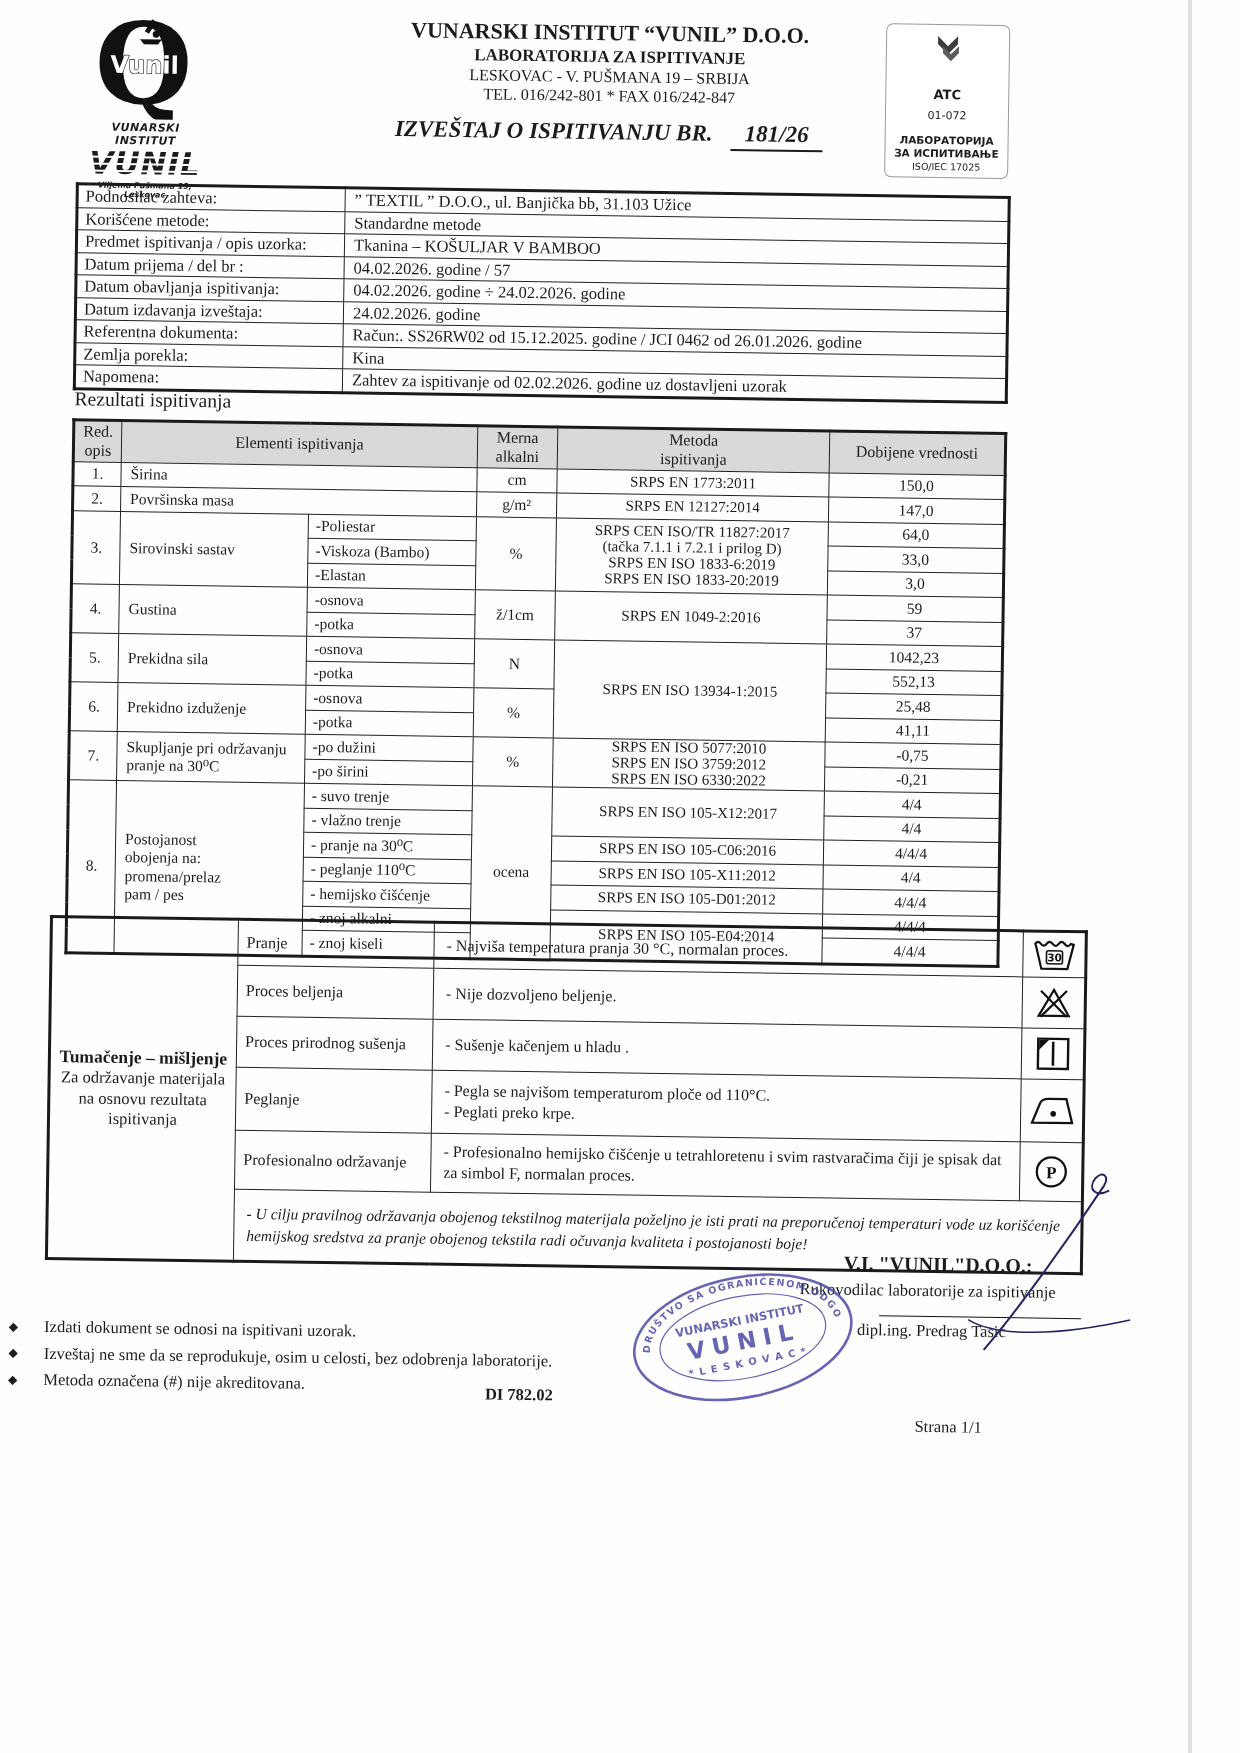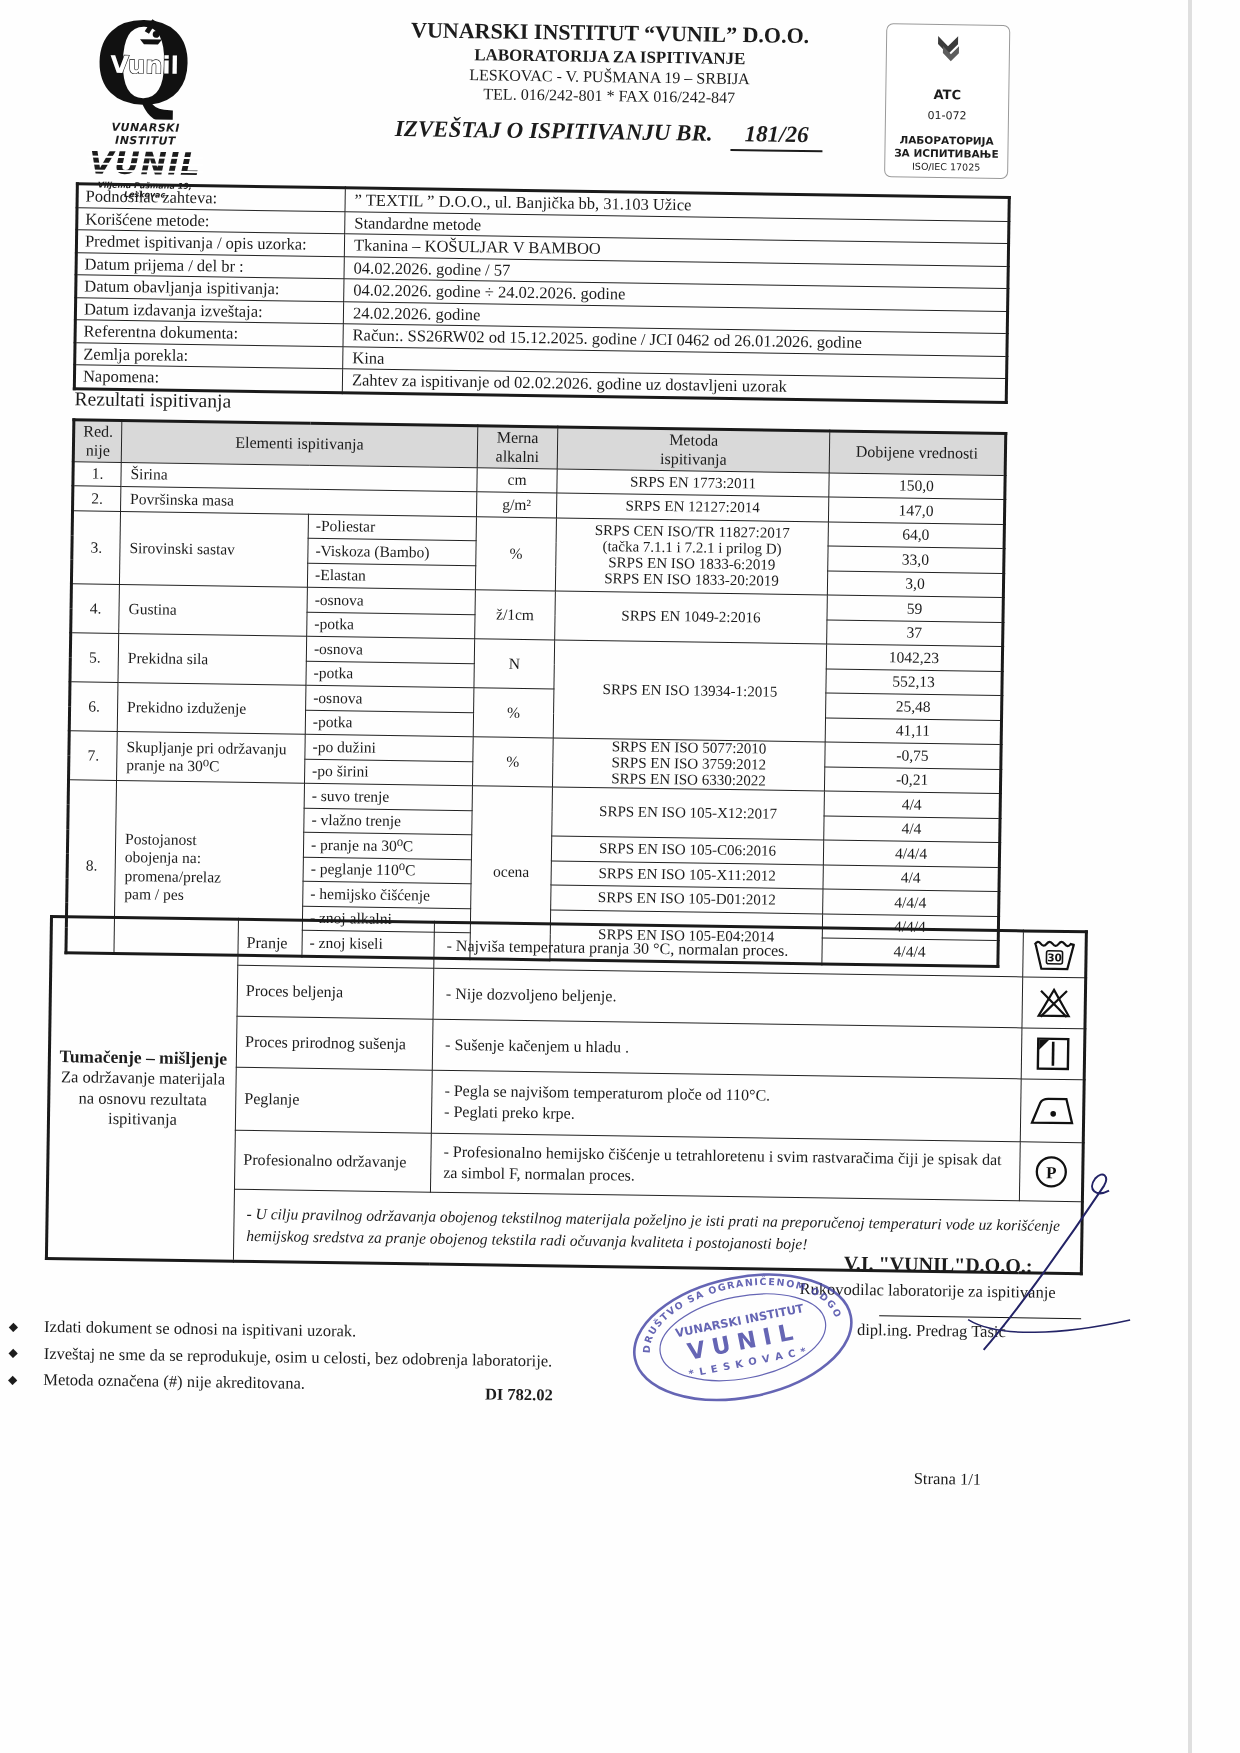--- a/index.html
+++ b/index.html
@@ -80,21 +80,21 @@
   .company-line{position:absolute;left:862px;top:1240px;font-size:20px;font-weight:bold;}
   .role-line{position:absolute;left:818px;top:1268px;font-size:16.5px;}
   .sig-line{position:absolute;left:898px;top:1303px;width:202px;border-top:1.6px solid #111;}
   .signer-line{position:absolute;left:876px;top:1308px;font-size:16.5px;}
   .sig-svg{position:absolute;left:985px;top:1148px;width:170px;height:200px;}
   .stamp{position:absolute;left:645px;top:1260px;width:235px;height:134px;}
   .bullets{position:absolute;left:28px;top:1314px;font-size:16.5px;}
   .bullet-row{height:26.5px;display:flex;align-items:center;}
   .bullet-mark{font-size:12px;margin-right:26px;}
   .doc-id{position:absolute;left:505px;top:1378px;font-size:16.5px;font-weight:bold;}
-  .page-label{position:absolute;left:935px;top:1456px;font-size:16.5px;}
+  .page-label{position:absolute;left:935px;top:1404px;font-size:16.5px;}
 
   .scan-edge{position:absolute;left:1188px;top:0;width:4px;height:1753px;
     background:#c4c4c4;opacity:.55;}
 </style>
 </head>
 <body>
 
 <div class="tilt">
 
   <div class="logo-block">
@@ -191,21 +191,21 @@
       <col style="width:48px">
         <col style="width:188px">
         <col style="width:168px">
       <col style="width:80px">
         <col style="width:272px">
         <col style="width:176px">
     </colgroup>
     <tbody>
         <tr>
       <th class="pre">Red.
-nije</th>
+opis</th>
       <th colspan="2">Elementi ispitivanja</th>
       <th class="pre">Merna
 alkalni</th>
       <th class="pre">Metoda
 ispitivanja</th>
       <th>Dobijene vrednosti</th>
     </tr>
 
     <tr>
       <td class="num">1.</td>

